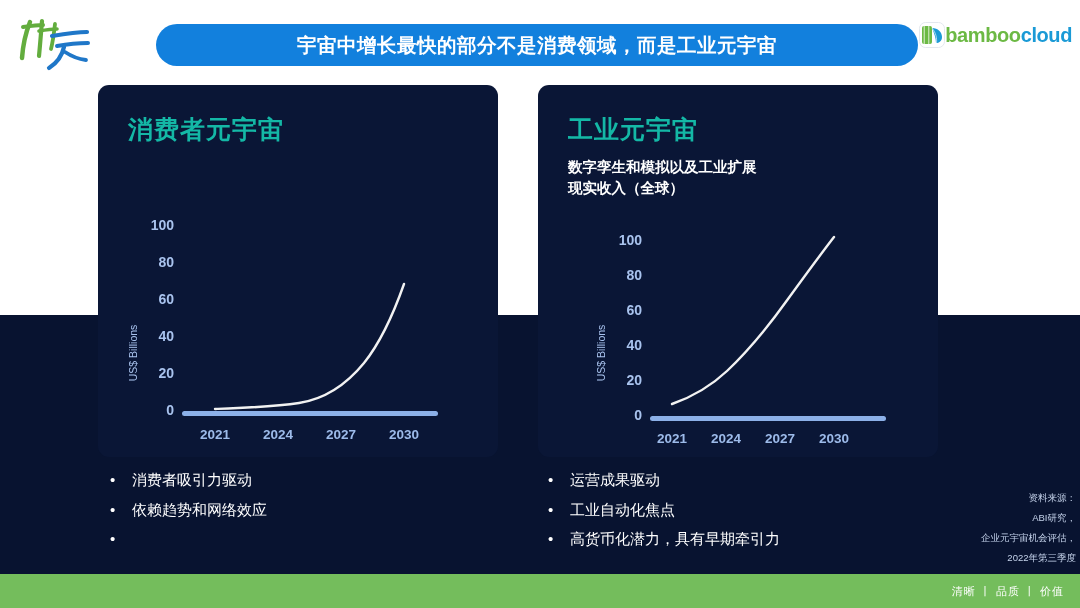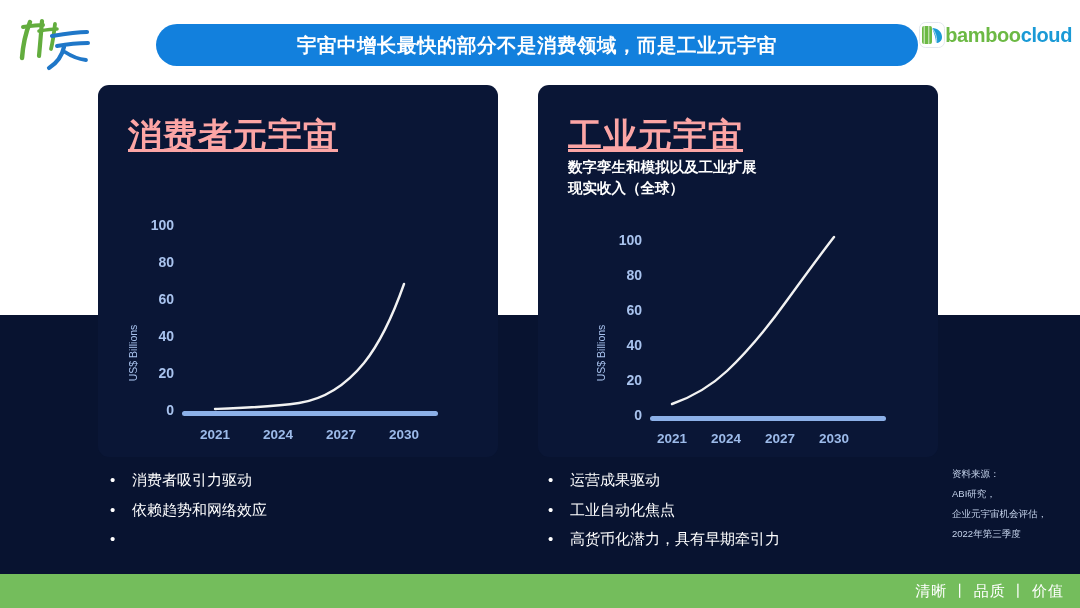--- a/index.html
+++ b/index.html
@@ -40,21 +40,21 @@
     top: 574px;
     width: 1080px;
     height: 34px;
     background: #74bd5c;
     display: flex;
     align-items: center;
     justify-content: flex-end;
   }
   .footer-tagline {
     color: #ffffff;
-    font-size: 15px;
+    font-size: 11px;
     letter-spacing: 1px;
     padding-right: 16px;
     white-space: nowrap;
   }
 
   
   .brand-logo {
     position: absolute;
     left: 8px;
     top: 6px;
@@ -114,26 +114,25 @@
     background: #0a1636;
     border-radius: 11px;
   }
   .card-left  { left: 98px; }
   .card-right { left: 538px; }
 
   .card-title {
     position: absolute;
     left: 30px;
     top: 28px;
-    color: #fca5a5;
-    font-size: 34px;
+    color: #14b8a6;
+    font-size: 25px;
     font-weight: bold;
     letter-spacing: 1px;
     white-space: nowrap;
-    text-decoration: underline;
   }
   .card-subtitle {
     position: absolute;
     left: 30px;
     color: #ffffff;
     font-size: 14.5px;
     font-weight: bold;
     line-height: 1.45;
     white-space: pre-line;
   }
@@ -195,26 +194,27 @@
     line-height: 1.1;
   }
   .bullet-text {
     white-space: nowrap;
   }
 
   
   .source-note {
     position: absolute;
     left: 952px;
-    top: 464px;
+    top: 488px;
     width: 124px;
     color: #c4d2ea;
     font-size: 9.5px;
     line-height: 2.1;
     white-space: pre-line;
+    text-align: right;
   }
 </style>
 </head>
 <body>
 
 <div class="slide">
 
   <div class="dark-panel"></div>
 
   <div class="brand-logo">

